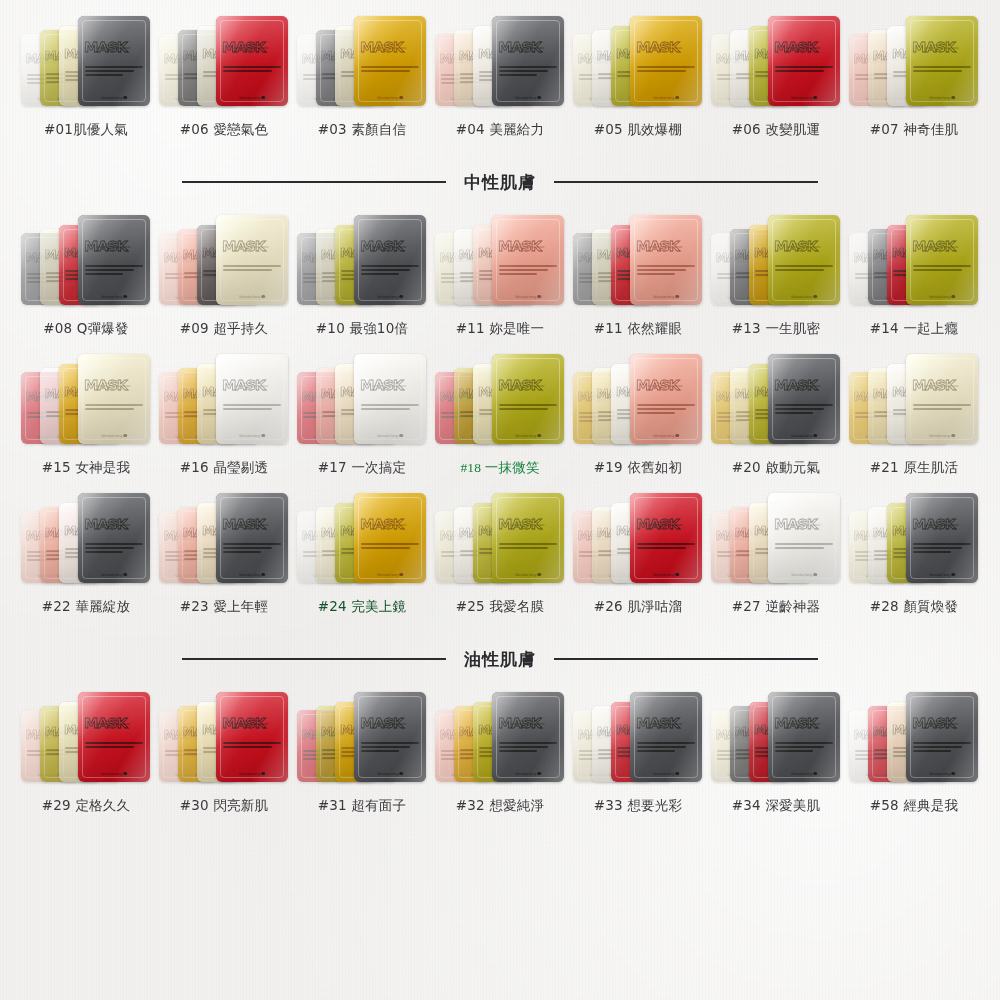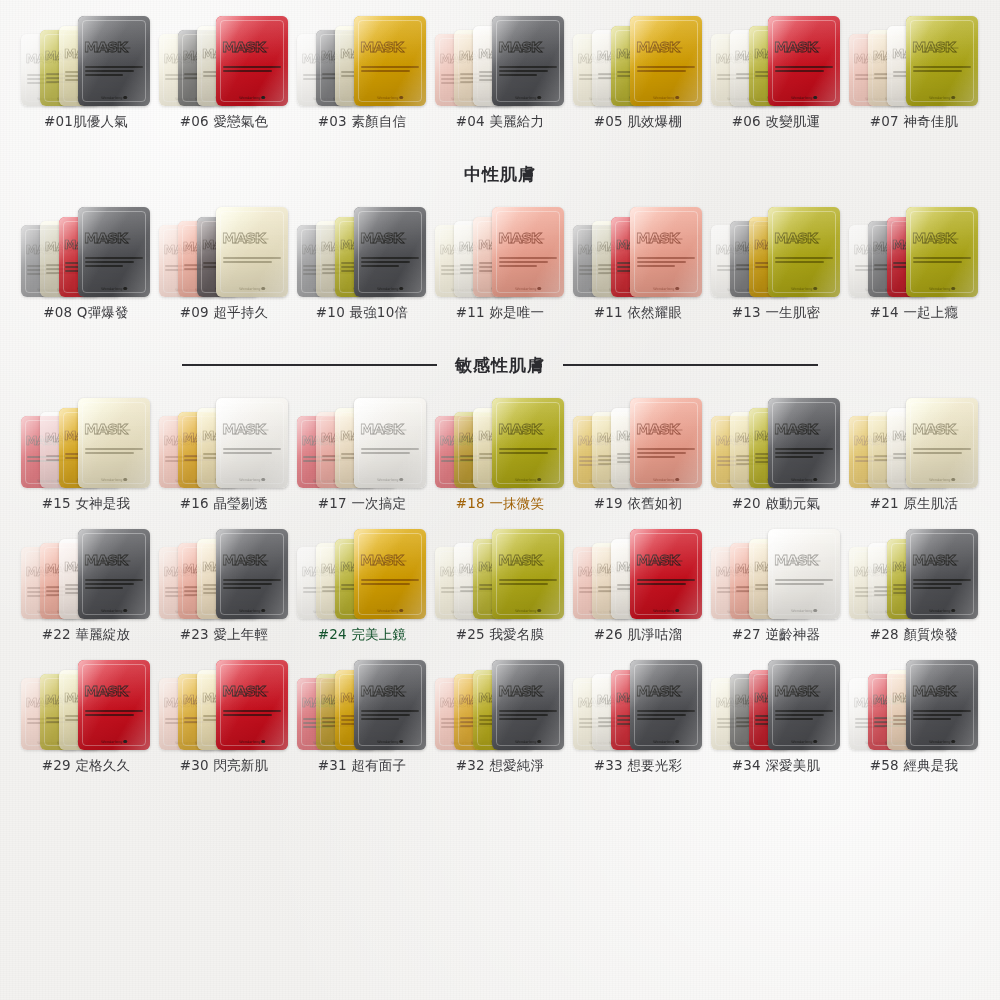--- a/index.html
+++ b/index.html
@@ -76,21 +76,21 @@
     position:absolute;left:50%;transform:translateX(-50%);
     bottom:7%;display:flex;align-items:center;gap:1px;
   }
   .logomark .lm-txt{
     font-size:3.4px;letter-spacing:.1px;opacity:.72;white-space:nowrap;
   }
   .logomark .lm-dot{
     width:3.2px;height:3.2px;border-radius:50%;
   }
   .caption{
-    margin-top:7px;font-size:13.5px;color:#3a3a3e;white-space:nowrap;
+    margin-top:15px;font-size:13.5px;color:#3a3a3e;white-space:nowrap;
     font-weight:500;letter-spacing:.2px;
   }
 </style>
 </head>
 <body>
 
 <div id="paper-texture"></div>
 
 <div id="page">
     <div class="section">
@@ -722,21 +722,21 @@
               </div>
               <div class="inner-edge"></div>
               <div class="gloss"></div>
             </div>
           </div>
           <div class="caption" style="color: rgb(58, 58, 62);">#07 神奇佳肌</div>
         </div>
       </div>
     </div>
     <div class="section">
-      <div class="section-head" style="margin-top: 26px; flex-direction: column;">
+      <div class="section-head" style="margin-top: 26px;">
         <div class="rule left" style="border-top-color: rgb(43, 43, 47);"></div>
         <div class="section-title" style="color: rgb(43, 43, 47);">中性肌膚</div>
         <div class="rule right" style="border-top-color: rgb(43, 43, 47);"></div>
       </div>
       <div class="tile-row" style="margin-top: 14px;">
         <div class="tile">
           <div class="stack">
             <div class="sachet" style="left: 0px; width: 58px; height: 72px; z-index: 1; opacity: 0.55; background: linear-gradient(135deg, rgb(111, 112, 116) 0%, rgb(85, 86, 90) 38%, rgb(69, 70, 74) 100%);">
               <div class="face">
                 <div class="brand">
@@ -1370,25 +1370,20 @@
               </div>
               <div class="inner-edge"></div>
               <div class="gloss"></div>
             </div>
           </div>
           <div class="caption" style="color: rgb(58, 58, 62);">#14 一起上癮</div>
         </div>
       </div>
     </div>
     <div class="section">
-      <div class="section-head" style="margin-top: 26px;">
-        <div class="rule left" style="border-top-color: rgb(43, 43, 47);"></div>
-        <div class="section-title" style="color: rgb(43, 43, 47);">敏感性肌膚</div>
-        <div class="rule right" style="border-top-color: rgb(43, 43, 47);"></div>
-      </div>
       <div class="tile-row" style="margin-top: 14px;">
         <div class="tile">
           <div class="stack">
             <div class="sachet" style="left: 0px; width: 58px; height: 72px; z-index: 1; opacity: 0.55; background: linear-gradient(135deg, rgb(233, 48, 62) 0%, rgb(207, 22, 36) 38%, rgb(191, 6, 20) 100%);">
               <div class="face">
                 <div class="brand">
                   <svg viewBox="0 0 120 34" preserveAspectRatio="xMidYMid meet">
                     <text x="2" y="26" font-family="DejaVu Sans, sans-serif" font-size="28" font-weight="700" letter-spacing="-2" fill="none" stroke="#12120f" stroke-width="1.5">MASK</text>
                     <line x1="26" y1="18" x2="92" y2="18" stroke="#12120f" stroke-width="1.1"></line>
                     <text x="44" y="15" font-family="DejaVu Sans, sans-serif" font-size="4.4" letter-spacing="0.6" fill="#12120f">SHEET MASK</text>
@@ -1730,21 +1725,21 @@
                 </div>
                 <div class="logomark">
                   <span class="lm-txt" style="color: rgb(84, 78, 0);">Wonderlong</span>
                   <span class="lm-dot" style="background: rgb(84, 78, 0);"></span>
                 </div>
               </div>
               <div class="inner-edge"></div>
               <div class="gloss"></div>
             </div>
           </div>
-          <div class="caption" style="color: #a16207;">#18 一抹微笑</div>
+          <div class="caption" style="color: #15803d; font-family: Liberation Serif, serif;">#18 一抹微笑</div>
         </div>
         <div class="tile">
           <div class="stack">
             <div class="sachet" style="left: 0px; width: 58px; height: 72px; z-index: 1; opacity: 0.55; background: linear-gradient(135deg, rgb(242, 189, 26) 0%, rgb(216, 163, 0) 38%, rgb(200, 147, 0) 100%);">
               <div class="face">
                 <div class="brand">
                   <svg viewBox="0 0 120 34" preserveAspectRatio="xMidYMid meet">
                     <text x="2" y="26" font-family="DejaVu Sans, sans-serif" font-size="28" font-weight="700" letter-spacing="-2" fill="none" stroke="rgb(121,68,0)" stroke-width="1.5">MASK</text>
                     <line x1="26" y1="18" x2="92" y2="18" stroke="rgb(121,68,0)" stroke-width="1.1"></line>
                     <text x="44" y="15" font-family="DejaVu Sans, sans-serif" font-size="4.4" letter-spacing="0.6" fill="rgb(121,68,0)">SHEET MASK</text>
@@ -2649,20 +2644,25 @@
               </div>
               <div class="inner-edge"></div>
               <div class="gloss"></div>
             </div>
           </div>
           <div class="caption" style="color: rgb(58, 58, 62);">#28 顏質煥發</div>
         </div>
       </div>
     </div>
     <div class="section">
+      <div class="section-head" style="margin-top: 26px;">
+        <div class="rule left" style="border-top-color: rgb(43, 43, 47);"></div>
+        <div class="section-title" style="color: rgb(43, 43, 47);">油性肌膚</div>
+        <div class="rule right" style="border-top-color: rgb(43, 43, 47);"></div>
+      </div>
       <div class="tile-row" style="margin-top: 14px;">
         <div class="tile">
           <div class="stack">
             <div class="sachet" style="left: 0px; width: 58px; height: 72px; z-index: 1; opacity: 0.55; background: linear-gradient(135deg, rgb(255, 221, 206) 0%, rgb(245, 195, 180) 38%, rgb(229, 179, 164) 100%);">
               <div class="face">
                 <div class="brand">
                   <svg viewBox="0 0 120 34" preserveAspectRatio="xMidYMid meet">
                     <text x="2" y="26" font-family="DejaVu Sans, sans-serif" font-size="28" font-weight="700" letter-spacing="-2" fill="none" stroke="rgb(150,100,85)" stroke-width="1.5">MASK</text>
                     <line x1="26" y1="18" x2="92" y2="18" stroke="rgb(150,100,85)" stroke-width="1.1"></line>
                     <text x="44" y="15" font-family="DejaVu Sans, sans-serif" font-size="4.4" letter-spacing="0.6" fill="rgb(150,100,85)">SHEET MASK</text>

